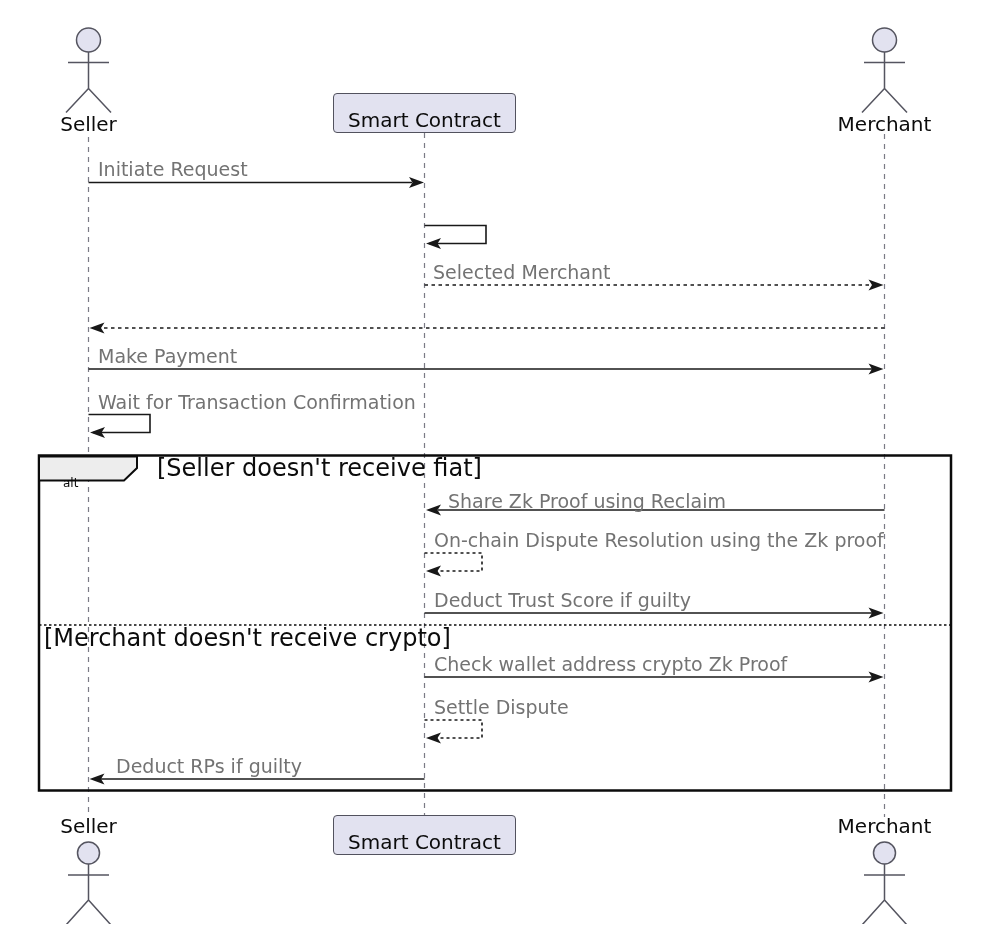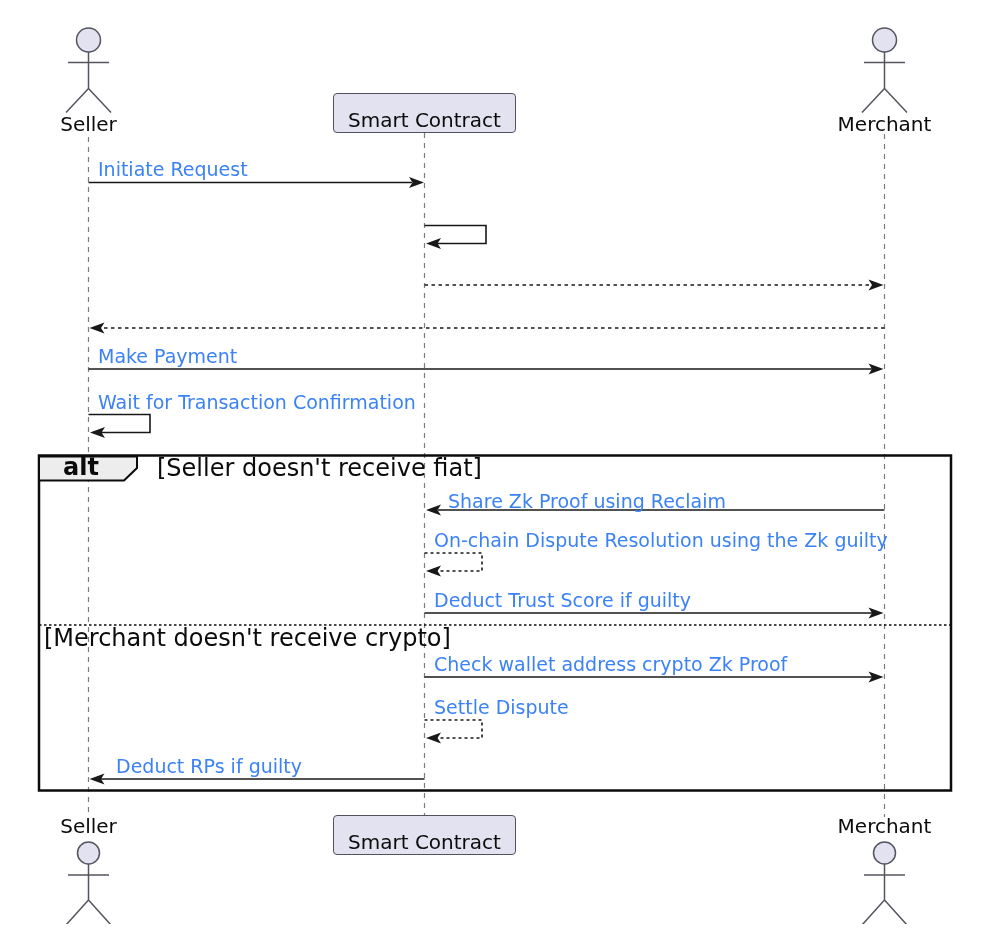--- a/index.html
+++ b/index.html
@@ -2,34 +2,34 @@
 <html><head>
 <meta charset="utf-8">
 <style>
   html,body{margin:0;padding:0;background:#ffffff;}
   .canvas{
     position:relative;width:982px;height:924px;background:#ffffff;
     font-family:"DejaVu Sans",sans-serif;color:#0b0b0b;overflow:hidden;
   }
   .layer{position:absolute;left:0;top:0;}
   .msg{
-    position:absolute;font-size:19px;line-height:22px;white-space:nowrap;color:#3b82f6;
+    position:absolute;font-size:19px;line-height:22px;white-space:nowrap;color:#737373;
   }
   .p-label{
     position:absolute;font-size:20px;line-height:24px;white-space:nowrap;
     transform:translateX(-50%);color:#0b0b0b;
   }
   .p-box{
     position:absolute;width:183px;height:40px;background:#e2e2f0;
     border:1.6px solid #52525e;border-radius:4px;
     display:flex;align-items:flex-end;justify-content:center;
     font-size:20px;white-space:nowrap;box-sizing:border-box;
   }
   .alt-op{
-    position:absolute;font-size:24px;font-weight:bold;line-height:21px;white-space:nowrap;
+    position:absolute;font-size:12px;font-weight:normal;line-height:21px;white-space:nowrap;margin-top:16px;
   }
   .guard{
     position:absolute;font-size:24px;font-weight:normal;line-height:21px;white-space:nowrap;
   }
 </style>
 </head>
 <body>
 
 <div class="canvas">
 
@@ -96,24 +96,25 @@
     </g>
   </svg>
 
   <div class="p-label" style="left:88.5px;top:112px">Seller</div>
   <div class="p-box" style="left:333px;top:93px">
     <span>Smart Contract</span>
   </div>
   <div class="p-label" style="left:884.5px;top:112px">Merchant</div>
 
   <div class="msg" style="left:98px;top:158px">Initiate Request</div>
+  <div class="msg" style="left:433px;top:261px">Selected Merchant</div>
   <div class="msg" style="left:98px;top:345px">Make Payment</div>
   <div class="msg" style="left:98px;top:391px">Wait for Transaction Confirmation</div>
   <div class="msg" style="left:448px;top:490px">Share Zk Proof using Reclaim</div>
-  <div class="msg" style="left:434px;top:529px">On-chain Dispute Resolution using the Zk guilty</div>
+  <div class="msg" style="left:434px;top:529px">On-chain Dispute Resolution using the Zk proof</div>
   <div class="msg" style="left:434px;top:589px">Deduct Trust Score if guilty</div>
   <div class="msg" style="left:434px;top:653px">Check wallet address crypto Zk Proof</div>
   <div class="msg" style="left:434px;top:696px">Settle Dispute</div>
   <div class="msg" style="left:116px;top:755px">Deduct RPs if guilty</div>
 
   <div class="alt-op" style="left:63px;top:457px">alt</div>
   <div class="guard" style="left:157px;top:458px">[Seller doesn't receive fiat]</div>
   <div class="guard" style="left:44px;top:628px">[Merchant doesn't receive crypto]</div>
 
   <div class="p-label" style="left:88.5px;top:814px">Seller</div>

